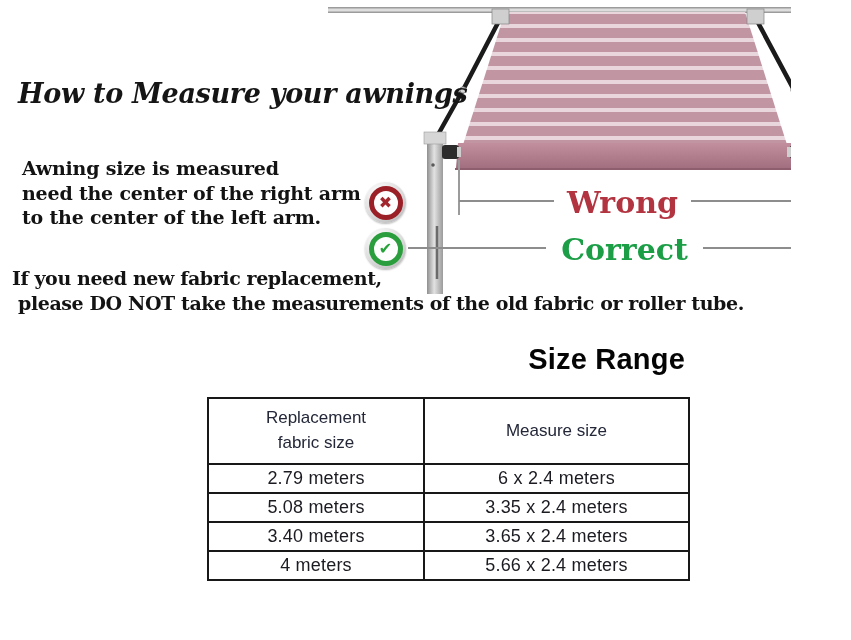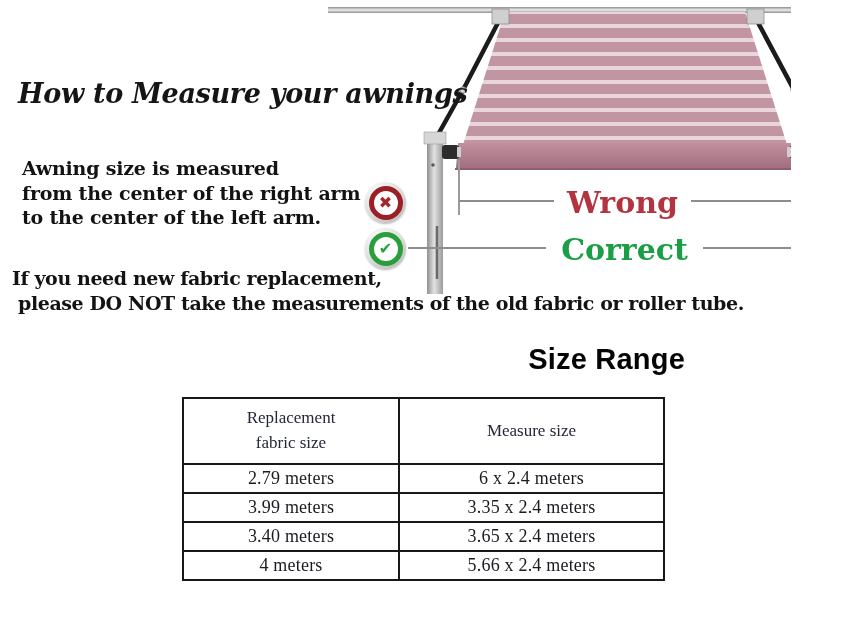--- a/index.html
+++ b/index.html
@@ -55,23 +55,23 @@
   #check-badge { left:365px; top:228px; }
   #check-badge .badge-inner { border:5px solid #2a9e3c; color:#27a23b; }
 
   
   #size-range-heading {
     position:absolute; left:165px; top:342px; width:520px; margin:0;
     text-align:right; font:bold 29px/1.2 "Liberation Sans", sans-serif; color:#050505;
     letter-spacing:0.2px;
   }
   #size-table {
-    position:absolute; left:182px; top:397px; width:481px;
+    position:absolute; left:207px; top:397px; width:481px;
     border-collapse:collapse; table-layout:fixed;
-    font-family:Liberation Serif, serif;
+    font-family:Liberation Sans, sans-serif;
   }
   #size-table th, #size-table td {
     border:2px solid #181818; text-align:center; vertical-align:middle;
     background:#ffffff;
   }
   #size-table th {
     height:62px; font-weight:normal; font-size:17px; line-height:1.45;
     color:#232738;
   }
   #size-table td {
@@ -145,21 +145,21 @@
       <line x1="117" y1="226" x2="117" y2="279" stroke="#6b6b6b" stroke-width="2.5"></line>
       <line x1="499" y1="226" x2="499" y2="279" stroke="#6b6b6b" stroke-width="2.5"></line>
       <line x1="88" y1="248" x2="531" y2="248" stroke="#8d8d8d" stroke-width="2"></line>
     </g>
   </svg>
 
   <h1 id="page-title">How to Measure your awnings</h1>
 
   <div id="measure-note">
     <div>Awning size is measured</div>
-    <div>from the center of the right arm</div>
+    <div>need the center of the right arm</div>
     <div>to the center of the left arm.</div>
   </div>
 
   <div id="wrong-badge" class="badge">
     <div class="badge-inner">✖</div>
   </div>
   <div id="check-badge" class="badge">
     <div class="badge-inner">✔</div>
   </div>
 
@@ -187,21 +187,21 @@
           <span>Measure size</span>
         </th>
       </tr>
     </thead>
     <tbody>
       <tr>
         <td>2.79 meters</td>
         <td>6 x 2.4 meters</td>
       </tr>
       <tr>
-        <td>3.99 meters</td>
+        <td>5.08 meters</td>
         <td>3.35 x 2.4 meters</td>
       </tr>
       <tr>
         <td>3.40 meters</td>
         <td>3.65 x 2.4 meters</td>
       </tr>
       <tr>
         <td>4 meters</td>
         <td>5.66 x 2.4 meters</td>
       </tr>

